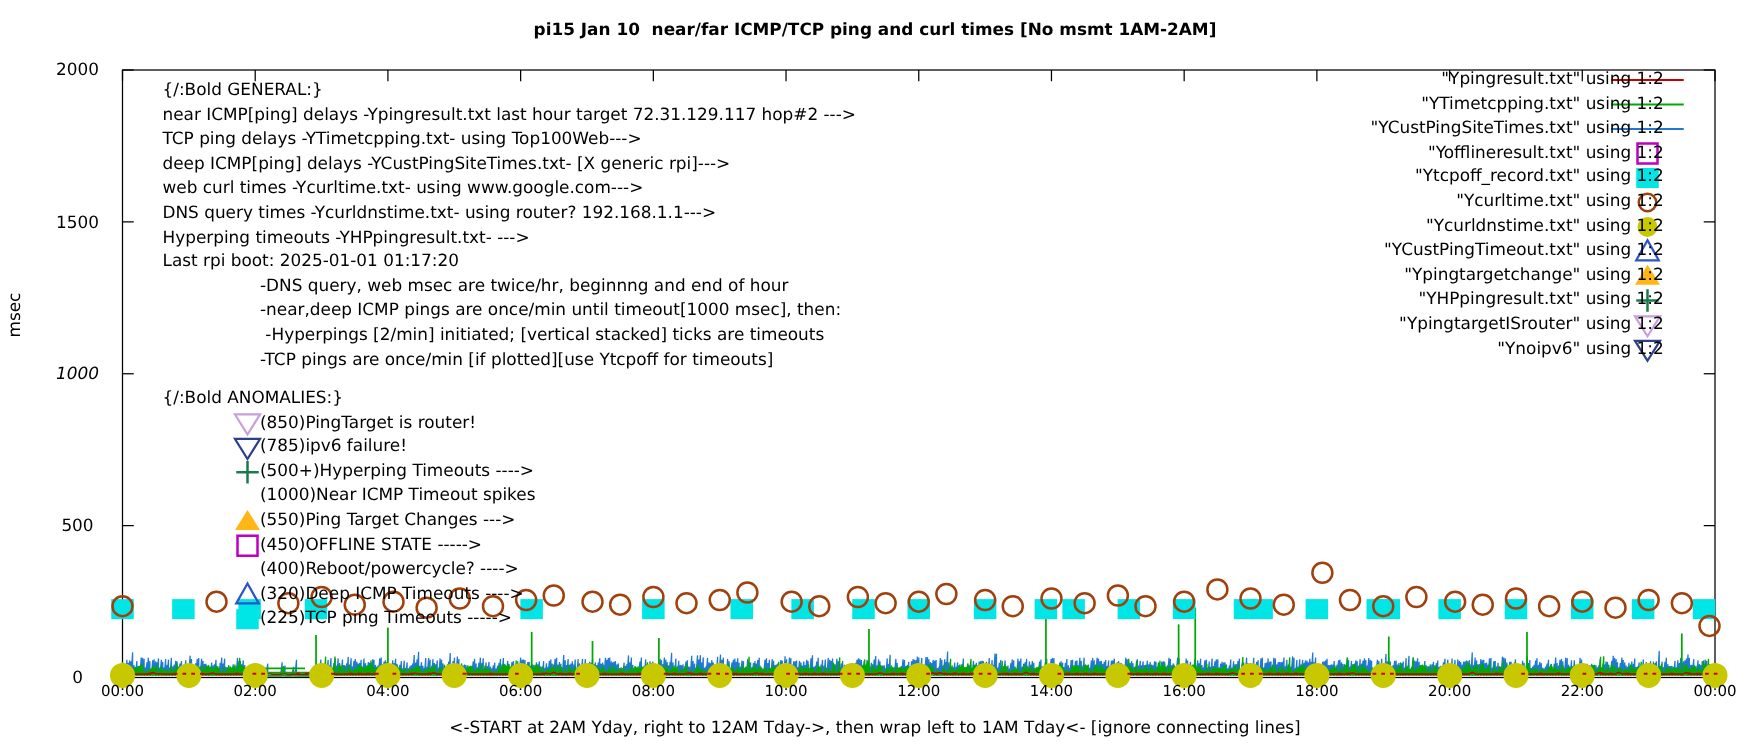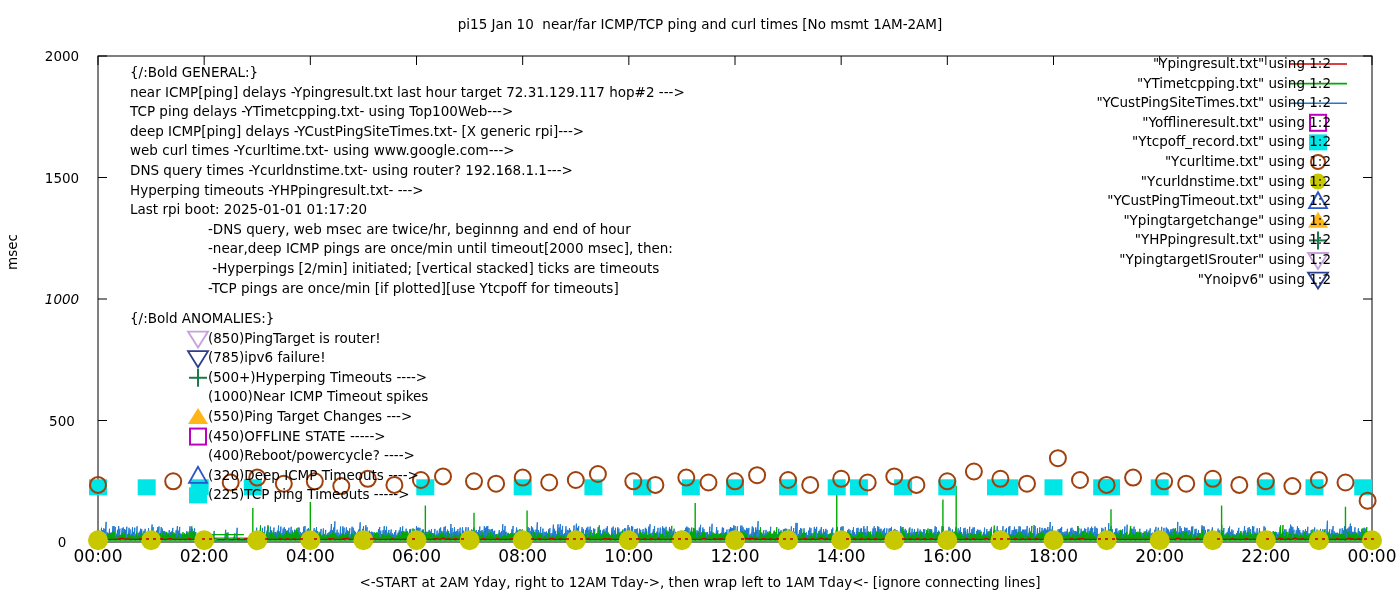--- a/index.html
+++ b/index.html
@@ -1,27 +1,27 @@
 <!DOCTYPE html>
 <html><head>
 <meta charset="utf-8">
 <style>
   html,body{margin:0;padding:0;background:#ffffff;}
   body{width:1400px;height:600px;position:relative;overflow:hidden;
        font-family:"DejaVu Sans","Liberation Sans",sans-serif;color:#000;}
   #chart-root{position:absolute;inset:0;}
   #plot-title{position:absolute;top:16px;left:0;width:1400px;text-align:center;
-              font-size:13.5px;white-space:pre;}
+              font-size:13.5px;white-space:pre;font-weight:bold;}
   #bottom-caption{position:absolute;top:574px;left:0;width:1400px;text-align:center;
               font-size:13.5px;white-space:pre;}
   #ylabel{position:absolute;left:4px;top:270px;font-size:13.5px;
           transform:rotate(-90deg);transform-origin:left top;}
   .ytick-label{position:absolute;right:0;font-size:13.5px;text-align:center;
                width:52px;transform:translateY(-8px);}
-  .xtick-label{position:absolute;top:546px;font-size:17px;text-align:center;
+  .xtick-label{position:absolute;top:546px;font-size:12px;text-align:center;
                width:70px;margin-left:-35px;}
   svg{position:absolute;left:0;top:0;}
   .ann-line{position:absolute;font-size:13.5px;white-space:pre;}
   .leg-line{position:absolute;font-size:13.5px;white-space:pre;text-align:right;
             right:69px;}
 </style>
 </head>
 <body>
 
 <div id="chart-root">
@@ -364,21 +364,21 @@
   <div id="ann-holder">
       <div class="ann-line" style="left: 130px; top: 64px;">{/:Bold GENERAL:}</div>
       <div class="ann-line" style="left: 130px; top: 83.6px;">near ICMP[ping] delays -Ypingresult.txt last hour target 72.31.129.117 hop#2 ---&gt;</div>
       <div class="ann-line" style="left: 130px; top: 103.2px;">TCP ping delays -YTimetcpping.txt- using Top100Web---&gt;</div>
       <div class="ann-line" style="left: 130px; top: 122.8px;">deep ICMP[ping] delays -YCustPingSiteTimes.txt- [X generic rpi]---&gt;</div>
       <div class="ann-line" style="left: 130px; top: 142.4px;">web curl times -Ycurltime.txt- using www.google.com---&gt;</div>
       <div class="ann-line" style="left: 130px; top: 162px;">DNS query times -Ycurldnstime.txt- using router? 192.168.1.1---&gt;</div>
       <div class="ann-line" style="left: 130px; top: 181.6px;">Hyperping timeouts -YHPpingresult.txt- ---&gt;</div>
       <div class="ann-line" style="left: 130px; top: 201.2px;">Last rpi boot: 2025-01-01 01:17:20</div>
       <div class="ann-line" style="left: 208px; top: 220.8px;">-DNS query, web msec are twice/hr, beginnng and end of hour</div>
-      <div class="ann-line" style="left: 208px; top: 240.4px;">-near,deep ICMP pings are once/min until timeout[2000 msec], then:</div>
+      <div class="ann-line" style="left: 208px; top: 240.4px;">-near,deep ICMP pings are once/min until timeout[1000 msec], then:</div>
       <div class="ann-line" style="left: 208px; top: 260px;"> -Hyperpings [2/min] initiated; [vertical stacked] ticks are timeouts</div>
       <div class="ann-line" style="left: 208px; top: 279.6px;">-TCP pings are once/min [if plotted][use Ytcpoff for timeouts]</div>
       <div class="ann-line" style="left: 130px; top: 309.98px;">{/:Bold ANOMALIES:}</div>
       <div class="ann-line" style="left: 208px; top: 329.58px;">(850)PingTarget is router!</div>
       <div class="ann-line" style="left: 208px; top: 349.18px;">(785)ipv6 failure!</div>
       <div class="ann-line" style="left: 208px; top: 368.78px;">(500+)Hyperping Timeouts ----&gt;</div>
       <div class="ann-line" style="left: 208px; top: 388.38px;">(1000)Near ICMP Timeout spikes</div>
       <div class="ann-line" style="left: 208px; top: 407.98px;">(550)Ping Target Changes ---&gt;</div>
       <div class="ann-line" style="left: 208px; top: 427.58px;">(450)OFFLINE STATE -----&gt;</div>
       <div class="ann-line" style="left: 208px; top: 447.18px;">(400)Reboot/powercycle? ----&gt;</div>

